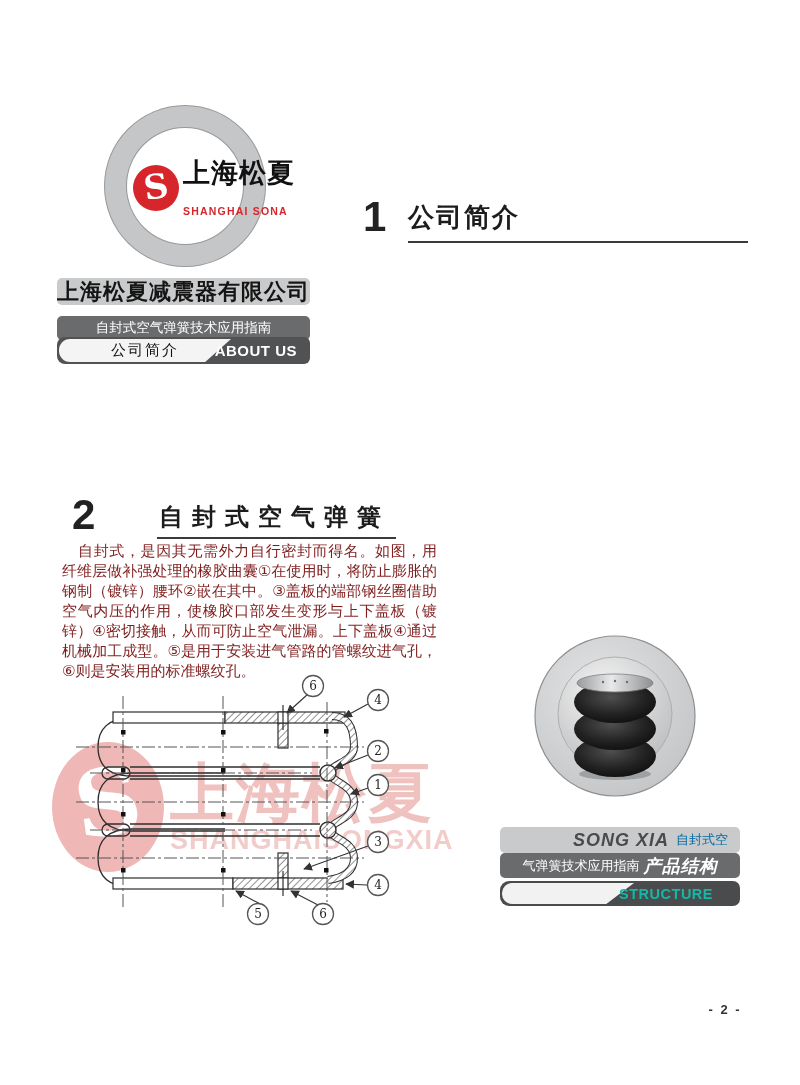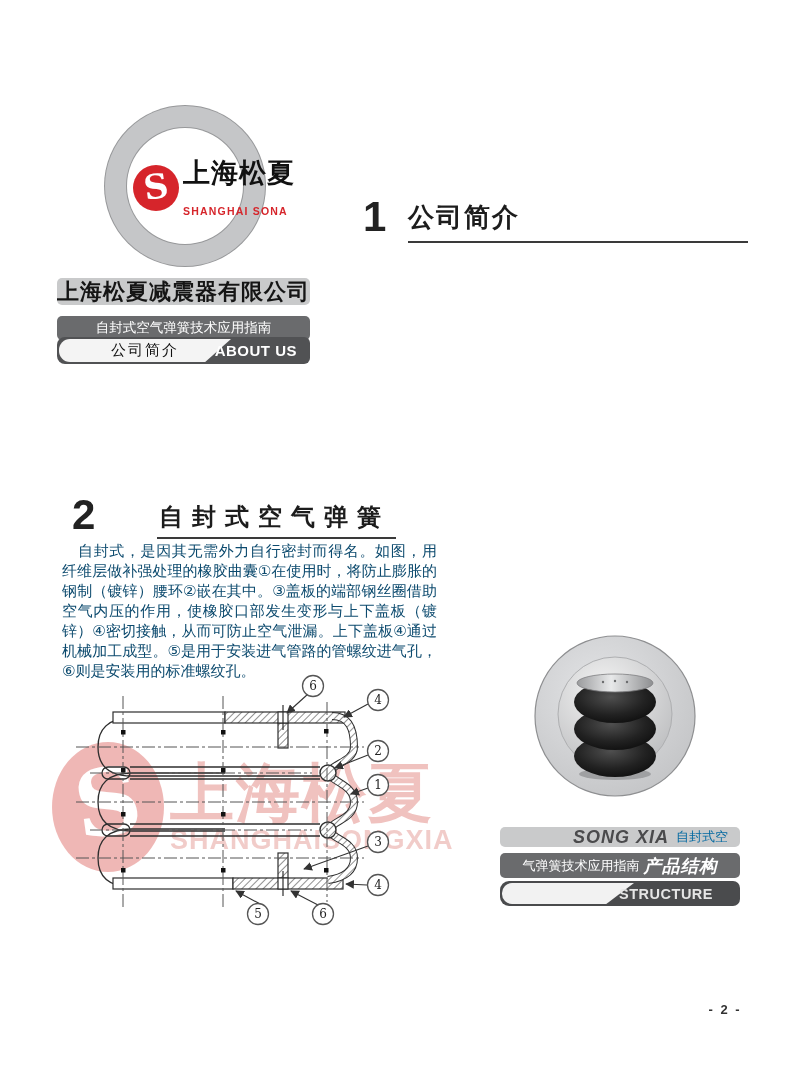--- a/index.html
+++ b/index.html
@@ -35,50 +35,50 @@
   .sec-num{position:absolute;font-size:42px;font-weight:800;color:#222;line-height:1;}
   .sec1-num{left:363px;top:196px;}
   .sec1-title{position:absolute;left:408px;top:200px;width:340px;border-bottom:2.5px solid #3a3a3a;
     padding-bottom:6px;font-size:26px;font-weight:bold;color:#1c1c1c;letter-spacing:2px;}
   .sec1-body{position:absolute;left:364px;top:243px;width:386px;font-size:15px;line-height:19.5px;
     color:#3e3e3e;text-align:justify;}
   .sec2-num{left:72px;top:494px;}
   .sec2-title{position:absolute;left:157px;top:501px;border-bottom:2.5px solid #3a3a3a;
     padding:0 6px 4px 2px;font-size:24px;font-weight:bold;color:#1c1c1c;letter-spacing:9px;}
   .sec2-body{position:absolute;left:62px;top:541px;width:375px;font-size:15px;line-height:20px;
-    color:#0c4a6e;text-align:justify;text-indent:16px;}
+    color:#7f1d1d;text-align:justify;text-indent:16px;}
 
   
   .watermark{position:absolute;left:52px;top:742px;display:flex;align-items:center;z-index:1;opacity:.38;}
   .wm-s{width:112px;height:130px;border-radius:50%;background:#d6453f;position:relative;flex:0 0 auto;}
   .wm-s span{position:absolute;left:50%;top:50%;transform:translate(-50%,-54%) rotate(-8deg);
     color:#fff;font-weight:bold;font-size:92px;font-family:"DejaVu Serif",serif;}
   .wm-text{margin-left:6px;display:flex;flex-direction:column;line-height:1;}
   .wm-cn{font-size:64px;font-weight:bold;color:#d8605a;letter-spacing:2px;white-space:nowrap;}
   .wm-en{font-size:27px;font-weight:bold;color:#dd7a74;letter-spacing:1px;margin-top:2px;white-space:nowrap;}
 
   
   .drawing{position:absolute;left:62px;top:672px;z-index:2;}
 
   
   .product{position:absolute;left:533px;top:634px;}
 
   
   .rbar{position:absolute;left:500px;width:240px;border-radius:5px;display:flex;align-items:center;}
-  .rbar-songxia{top:827px;height:20px;background:#c9cacb;justify-content:flex-end;padding-right:12px;box-sizing:border-box;gap:7px;}
+  .rbar-songxia{top:827px;height:26px;background:#c9cacb;justify-content:flex-end;padding-right:12px;box-sizing:border-box;gap:7px;}
   .rbar-songxia .sx{font-size:18px;font-weight:bold;font-style:italic;color:#4a4a4c;letter-spacing:1px;}
   .rbar-songxia .sx-cn{font-size:13px;color:#0369a1;}
   .rbar-guide2{top:853px;height:25px;background:#6a6b6d;justify-content:center;gap:4px;}
   .rbar-guide2 .g-small{font-size:13px;color:#fff;}
   .rbar-guide2 .g-big{font-size:17.5px;font-weight:bold;color:#fff;letter-spacing:1px;font-style:italic;}
   .rbar-structure{top:881px;height:25px;background:#4a4b4d;border-radius:9px 7px 7px 9px;}
   .st-white{position:absolute;left:2px;top:2px;bottom:2px;width:132px;background:#f2f2f2;
     border-radius:10px 0 0 10px;clip-path:polygon(0 0,100% 0,79% 100%,0 100%);}
   .st-en{position:absolute;right:27px;top:0;bottom:0;display:flex;align-items:center;
-    color:#e5e5e5;font-size:14.5px;font-weight:bold;letter-spacing:.5px;}
+    color:#14b8a6;font-size:14.5px;font-weight:bold;letter-spacing:.5px;}
 
   .page-num{position:absolute;left:695px;top:1002px;width:60px;text-align:center;
     font-size:13px;font-weight:bold;color:#333;letter-spacing:2px;}
 </style>
 </head>
 <body>
 
 <div class="page">
 
   <div class="logo-ring">

